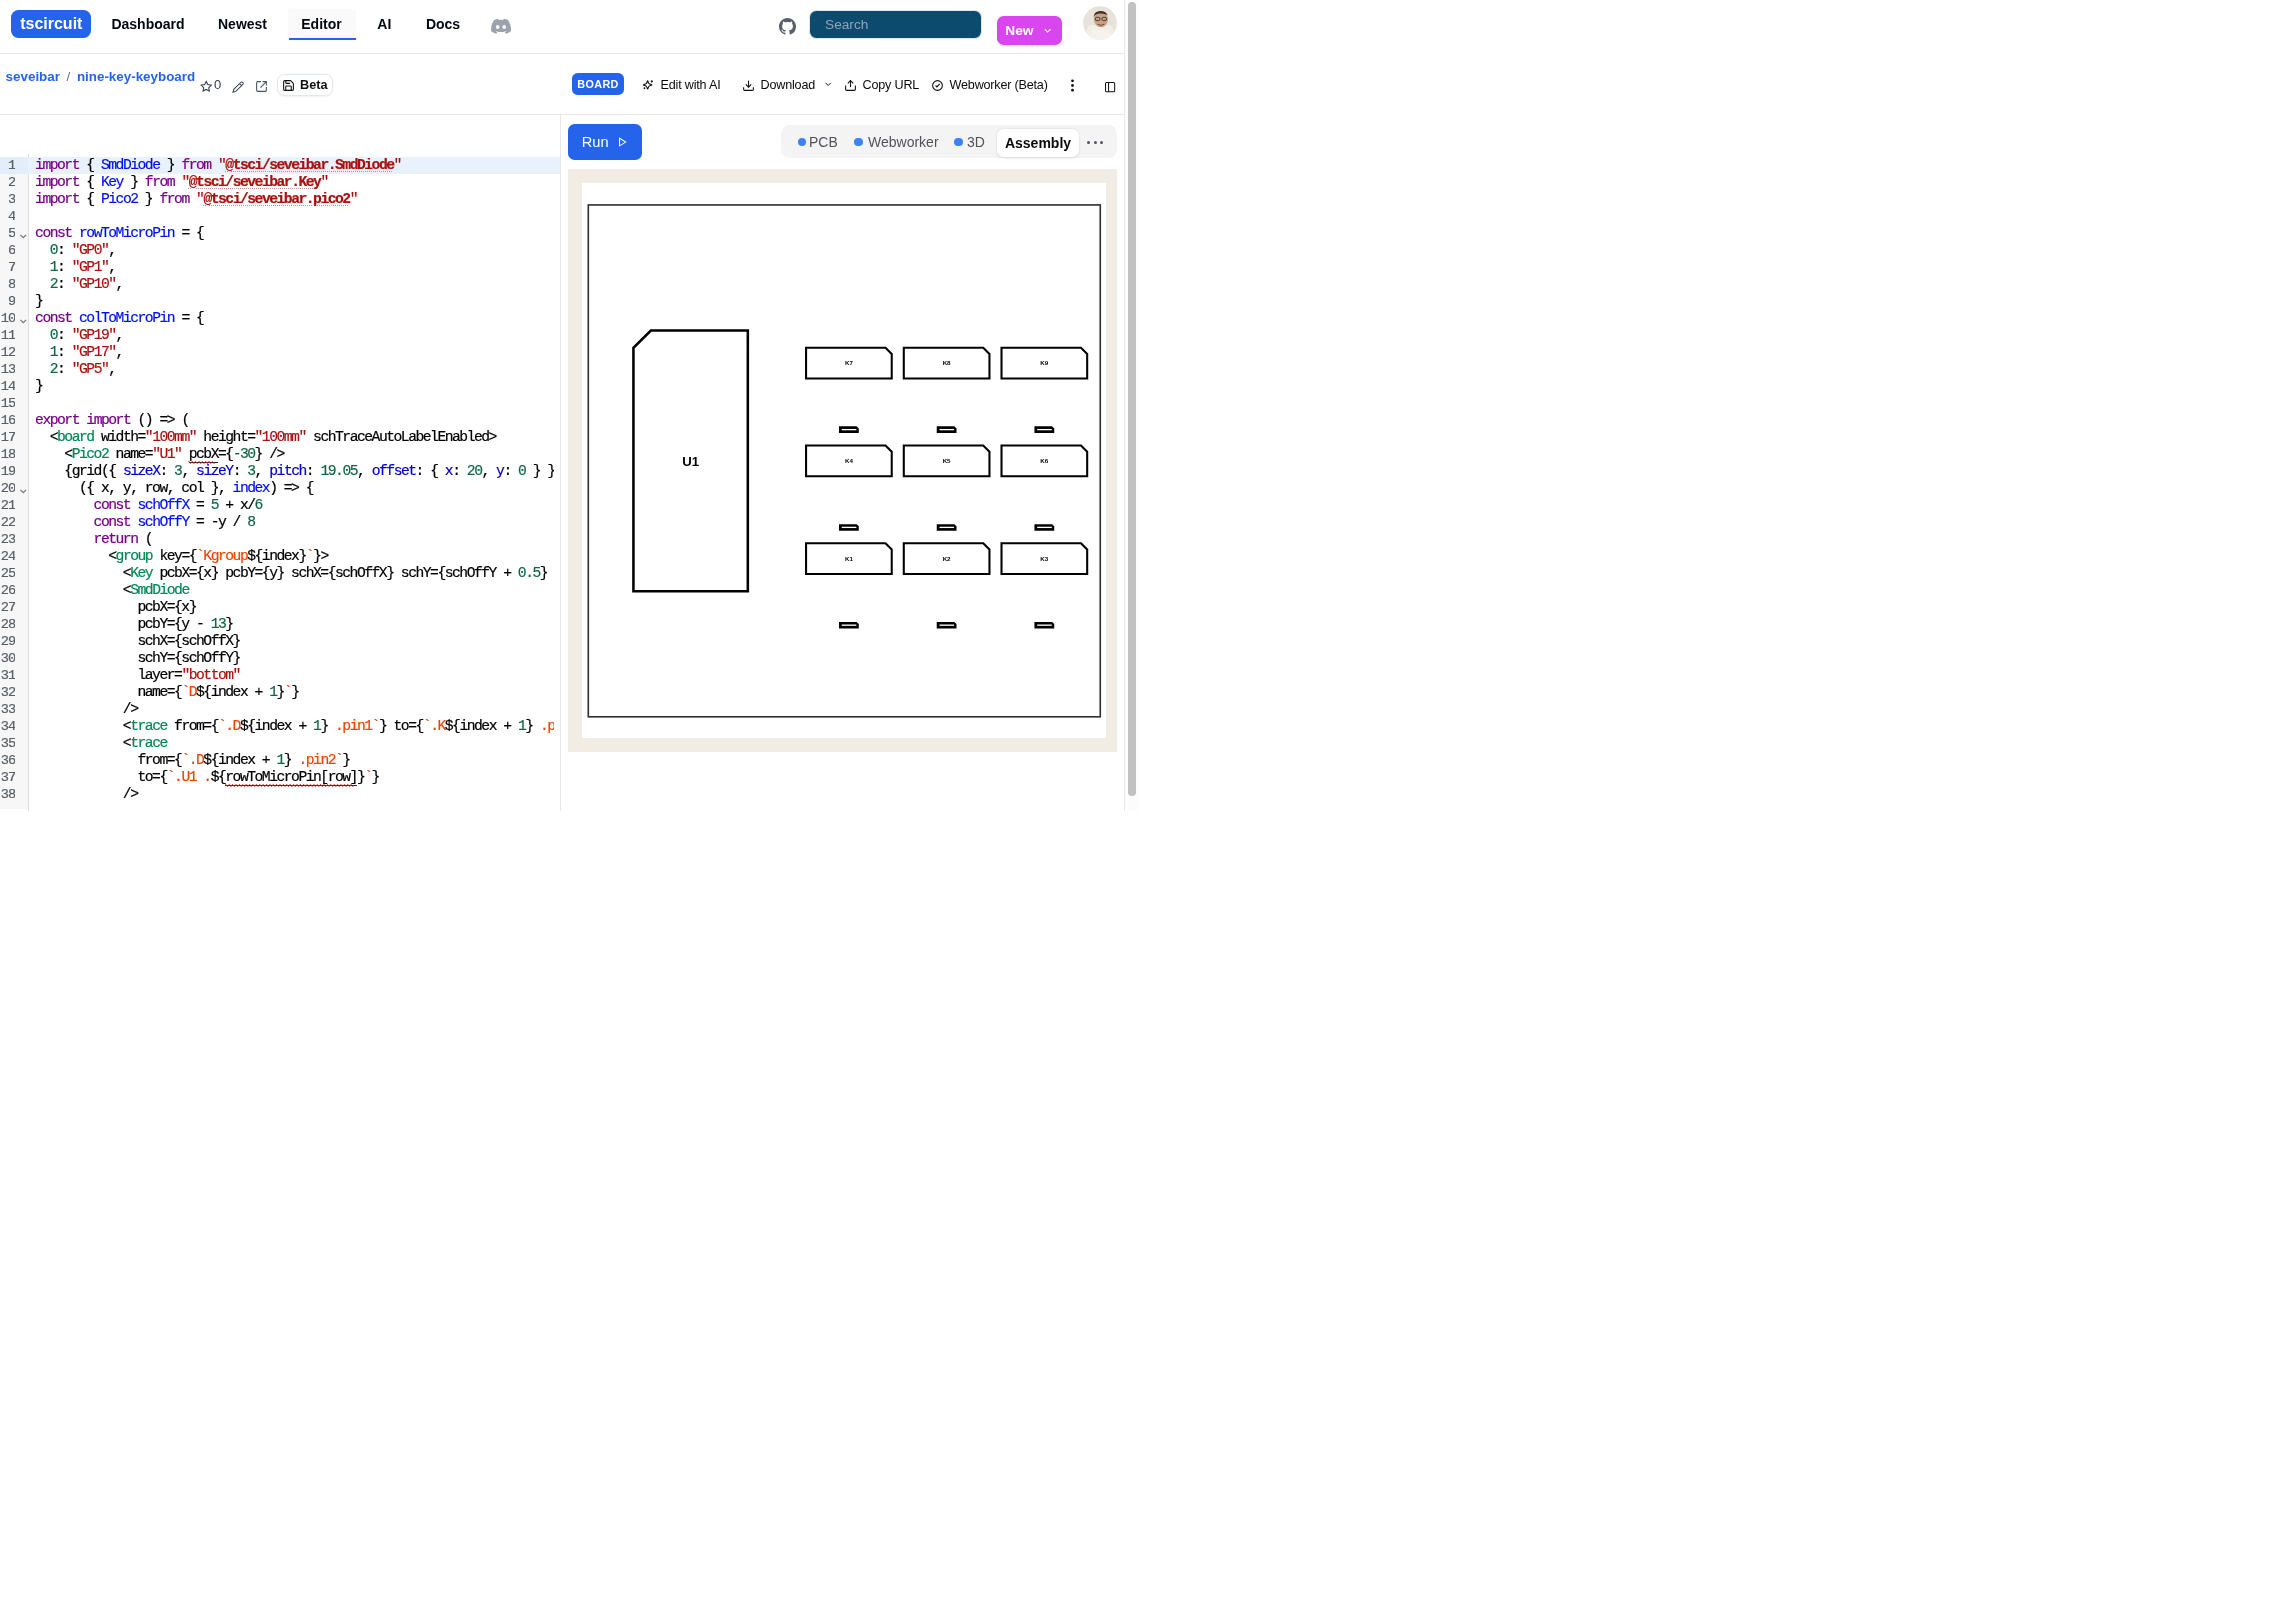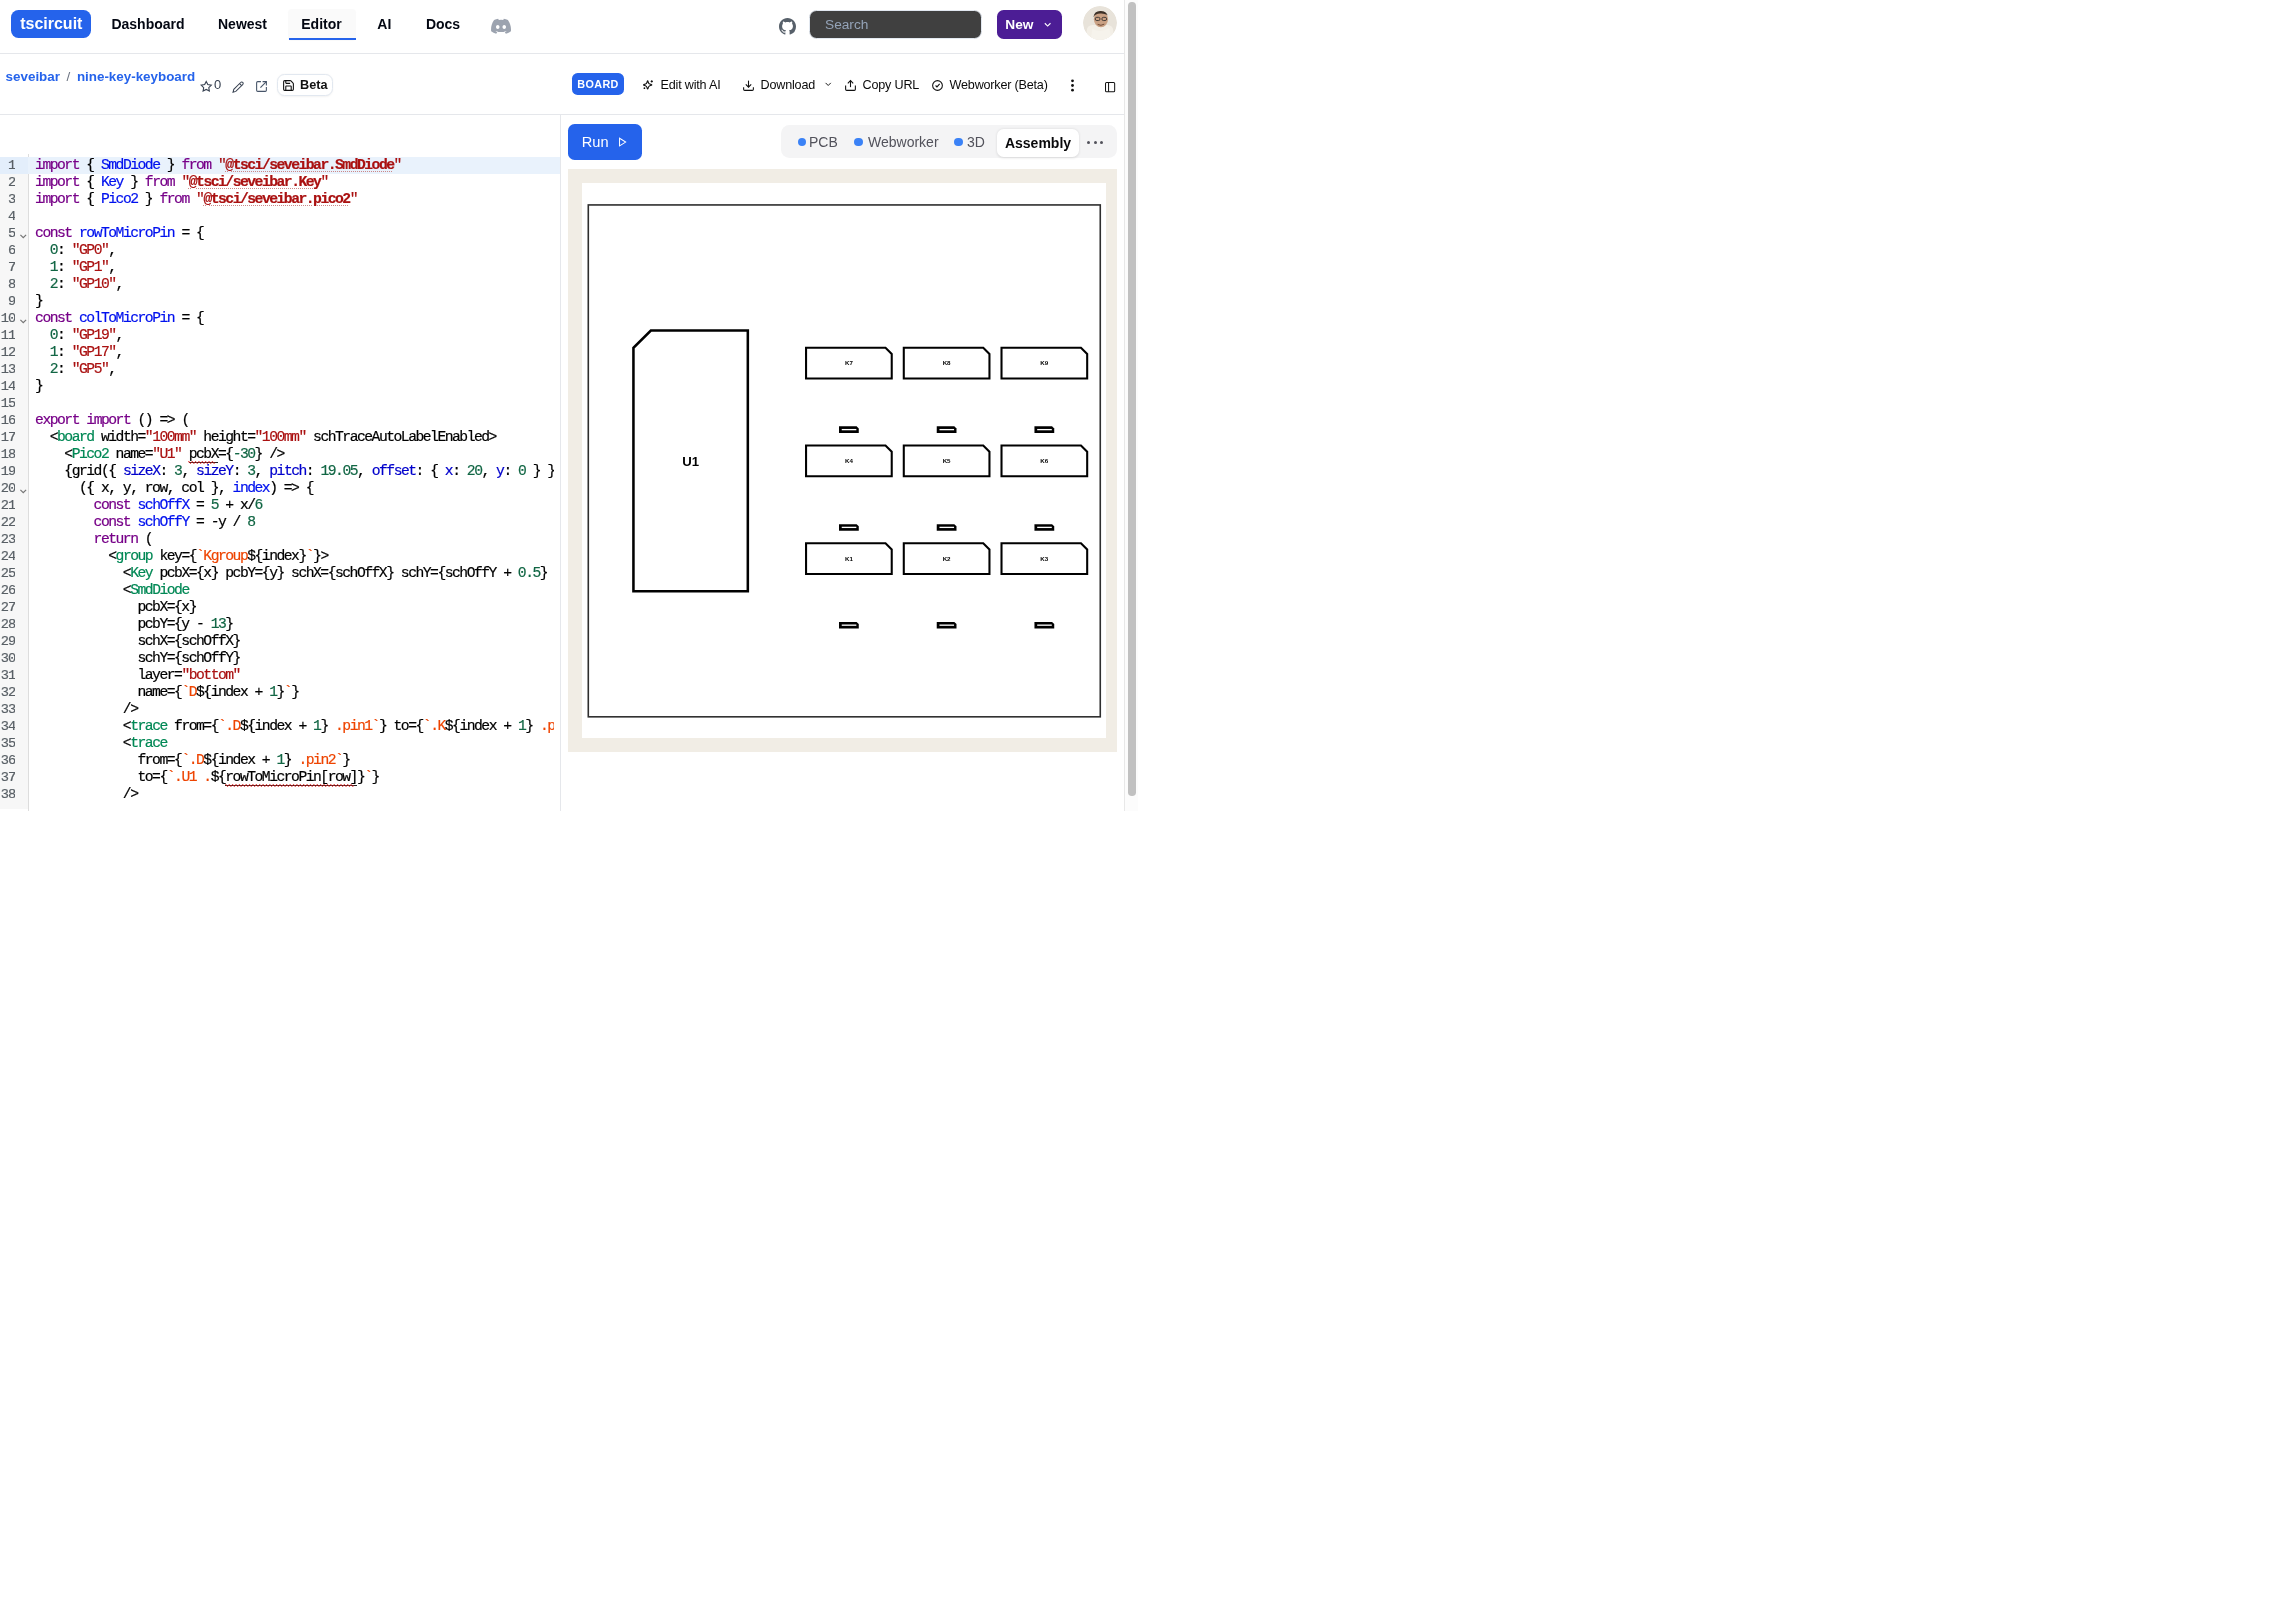--- a/index.html
+++ b/index.html
@@ -4,22 +4,22 @@
 html,body { width:1138px; height:811px; background:#fff; font-family:"Liberation Sans", sans-serif; overflow:hidden; position:relative; }
 .abs { position:absolute; }
 
 
 #nav { position:absolute; left:0; top:0; width:1124px; height:54px; background:#fff; border-bottom:0.9px solid #e5e7eb; }
 #logo { position:absolute; left:11.3px; top:10px; width:80px; height:28px; background:#2563eb; border-radius:7.5px; color:#fff; font-size:16px; font-weight:bold; display:flex; align-items:center; justify-content:center; }
 .navitem { position:absolute; top:0; height:54px; display:flex; align-items:center; justify-content:center; font-size:14px; font-weight:700; color:#030712; transform:translateY(-2.8px); }
 #ed-bg { position:absolute; left:288px; top:8.5px; width:68px; height:32px; background:#fafafa; border-radius:3.8px; }
 #ed-ul { position:absolute; left:289px; top:38px; width:67px; height:2.2px; background:#2563eb; }
 #ghicon { position:absolute; left:779px; top:18.4px; }
-#search { position:absolute; left:809px; top:10px; width:173px; height:29px; border:0.9px solid #e2e8f0; border-radius:7.5px; background:#404040; color:#94a3b8; font-size:13.7px; display:flex; align-items:center; padding-left:15px; }
-#newbtn { position:absolute; left:997px; top:10px; width:65px; height:29px; background:#4c1d95; border-radius:6.6px; color:#fff; font-size:13.7px; font-weight:600; display:flex; align-items:center; justify-content:center; gap:9px; }
+#search { position:absolute; left:809px; top:10px; width:173px; height:29px; border:0.9px solid #e2e8f0; border-radius:7.5px; background:#0c4a6e; color:#94a3b8; font-size:13.7px; display:flex; align-items:center; padding-left:15px; }
+#newbtn { position:absolute; left:997px; top:16px; width:65px; height:29px; background:#d946ef; border-radius:6.6px; color:#fff; font-size:13.7px; font-weight:600; display:flex; align-items:center; justify-content:center; gap:9px; }
 #avatar { position:absolute; left:1083px; top:6.3px; width:34px; height:34px; border-radius:50%; overflow:hidden; }
 
 
 #tb { position:absolute; left:0; top:55px; width:1124px; height:60px; background:#fff; border-bottom:0.9px solid #e5e7eb; }
 .tbi { position:absolute; display:flex; align-items:center; }
 #crumb { left:5.6px; top:0; height:42px; font-size:13.4px; font-weight:700; }
 #crumb a { color:#2563eb; text-decoration:none; }
 #crumb .sl { color:#6b7280; font-weight:400; padding:0 6.6px; }
 .icobtn { position:absolute; top:23.5px; }
 #savebtn { position:absolute; left:277px; top:73px; width:56px; height:22px; transform:translateY(-55px); background:#fff; border:0.9px solid #e2e8f0; border-radius:7.5px; box-shadow:0 0.9px 1.9px rgba(0,0,0,.05); display:flex; align-items:center; justify-content:center; gap:4.7px; font-size:12.7px; font-weight:600; color:#111; }

